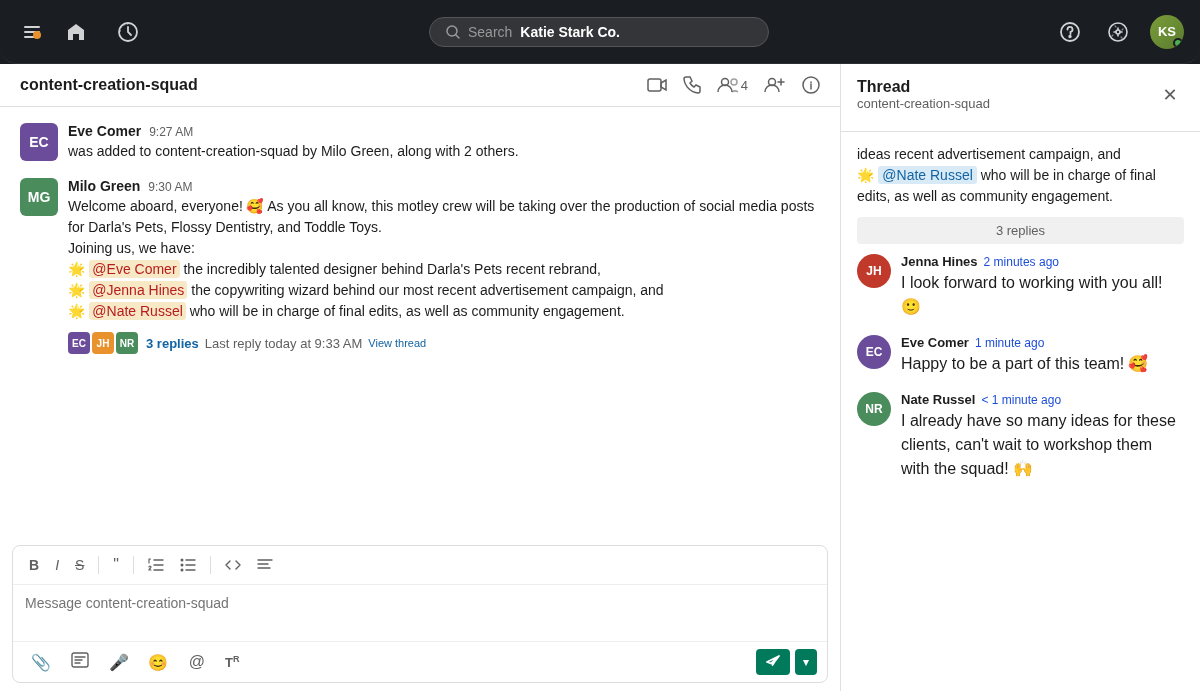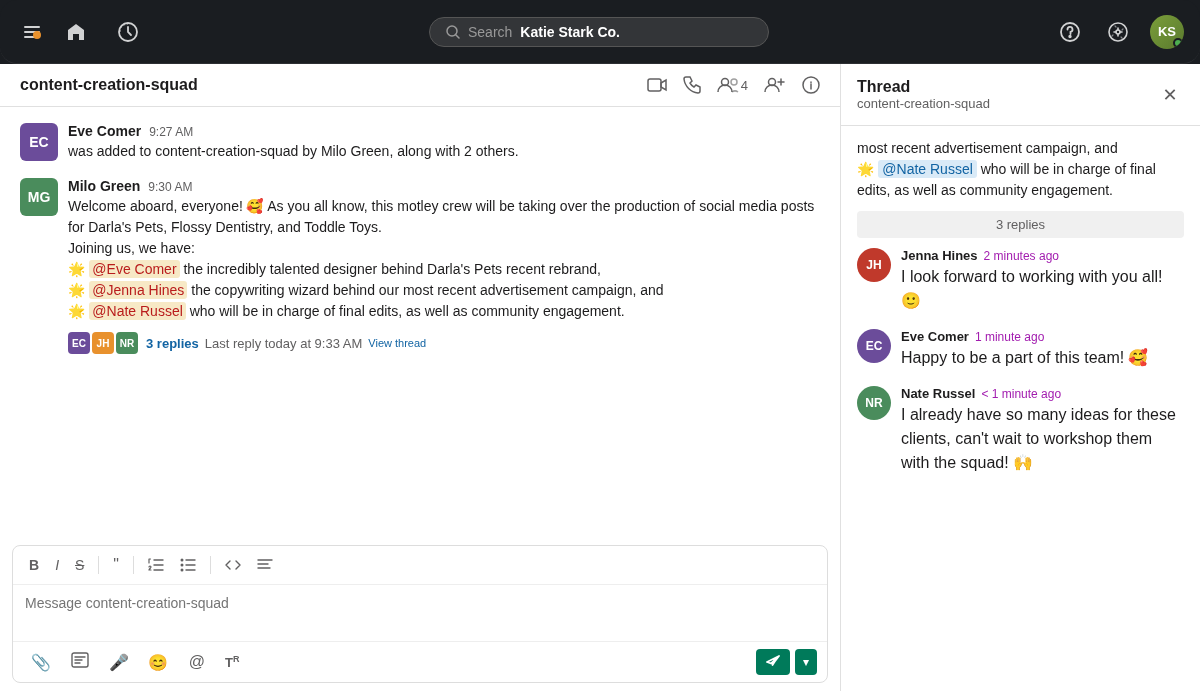--- a/index.html
+++ b/index.html
@@ -209,21 +209,21 @@
       border-left: 1px solid #e0e0e0;
       display: flex;
       flex-direction: column;
       color: #1d1c1d;
       flex-shrink: 0;
     }
     .thread-header {
       display: flex;
       align-items: center;
       justify-content: space-between;
-      padding: 14px 16px 14px;
+      padding: 14px 16px 20px;
       border-bottom: 1px solid #e0e0e0;
     }
     .thread-title-area {}
     .thread-title { font-size: 16px; font-weight: 700; color: #1d1c1d; }
     .thread-channel-name { font-size: 13px; color: #616061; }
     .thread-close { background: none; border: none; cursor: pointer; color: #616061; font-size: 18px; width: 28px; height: 28px; display: flex; align-items: center; justify-content: center; border-radius: 4px; }
 
     .thread-messages { flex: 1; overflow-y: auto; padding: 12px 16px; }
     .thread-continuation {
       font-size: 14px;
@@ -256,21 +256,21 @@
       font-size: 12px;
       font-weight: 700;
       color: #fff;
     }
     .t-avatar-jenna { background: #c0392b; }
     .t-avatar-eve { background: #6b4c9a; }
     .t-avatar-nate { background: #4a8c5c; }
     .thread-msg-content {}
     .thread-msg-header { display: flex; align-items: baseline; gap: 6px; margin-bottom: 2px; }
     .thread-msg-author { font-weight: 700; font-size: 13px; color: #1d1c1d; }
-    .thread-msg-time { font-size: 12px; color: #a21caf; }
+    .thread-msg-time { font-size: 12px; color: #1d4ed8; }
     .thread-msg-text { font-size: 16px; line-height: 1.5; color: #1d1c1d; }
   </style>
 </head>
 <body>
 
 <div class="topbar">
   <div class="topbar-left">
     <div class="topbar-icon">
       <svg width="20" height="20" viewBox="0 0 20 20" fill="currentColor">
         <rect x="2" y="4" width="16" height="2" rx="1"></rect>
@@ -493,21 +493,21 @@
       <div class="thread-title-area">
         <div class="thread-title">Thread</div>
         <div class="thread-channel-name">content-creation-squad</div>
       </div>
       <button class="thread-close">✕</button>
     </div>
 
     <div class="thread-messages">
 
       <div class="thread-continuation">
-        <span>most recent advertisement campaign, and</span>
+        <span>ideas recent advertisement campaign, and</span>
         <br>
         <span>🌟 </span><span class="mention-blue">@Nate Russel</span><span> who will be in charge of final edits, as well as community engagement.</span>
       </div>
 
       <div class="thread-replies-divider">3 replies</div>
 
       <div class="thread-message-row">
         <div class="thread-avatar t-avatar-jenna">JH</div>
         <div class="thread-msg-content">
           <div class="thread-msg-header">

